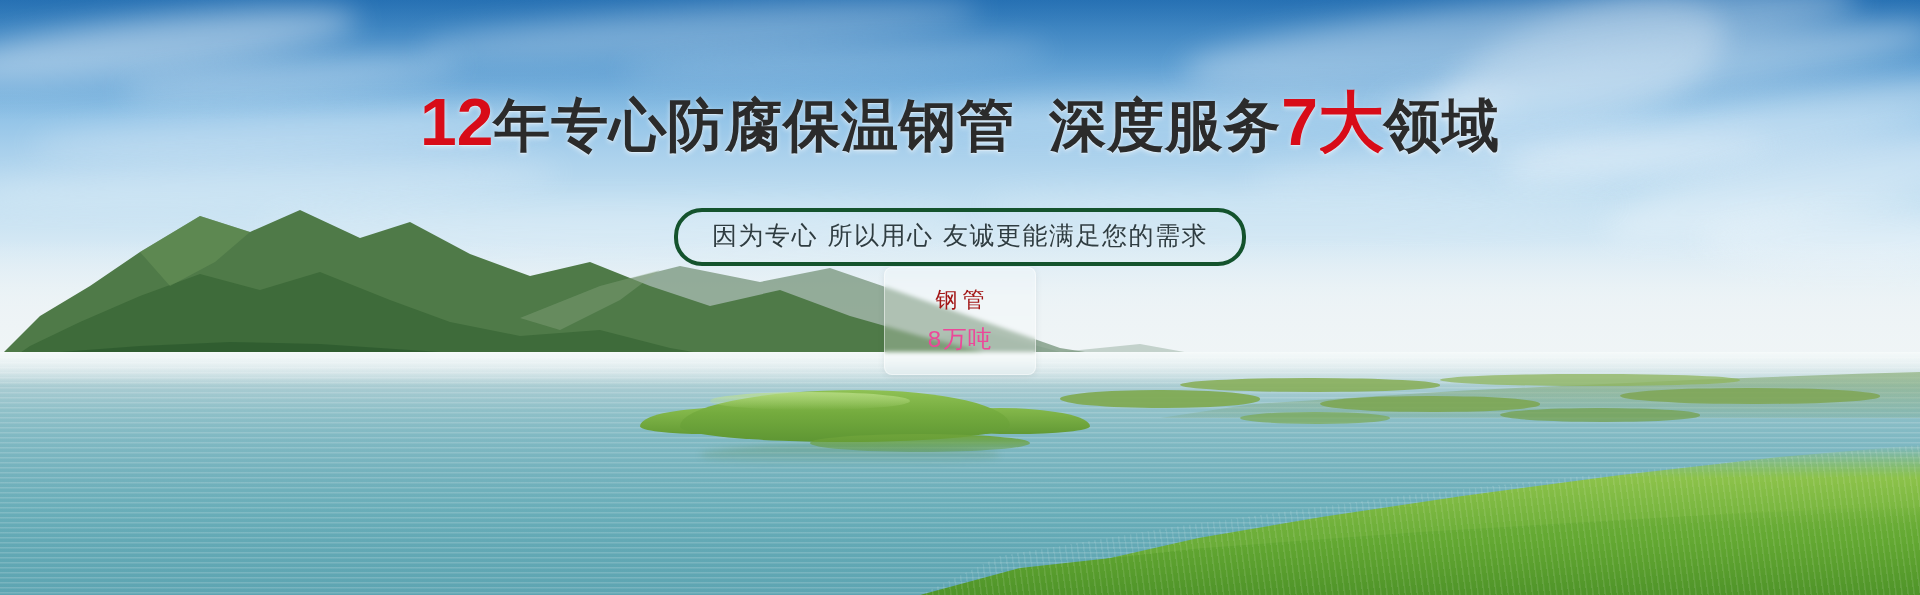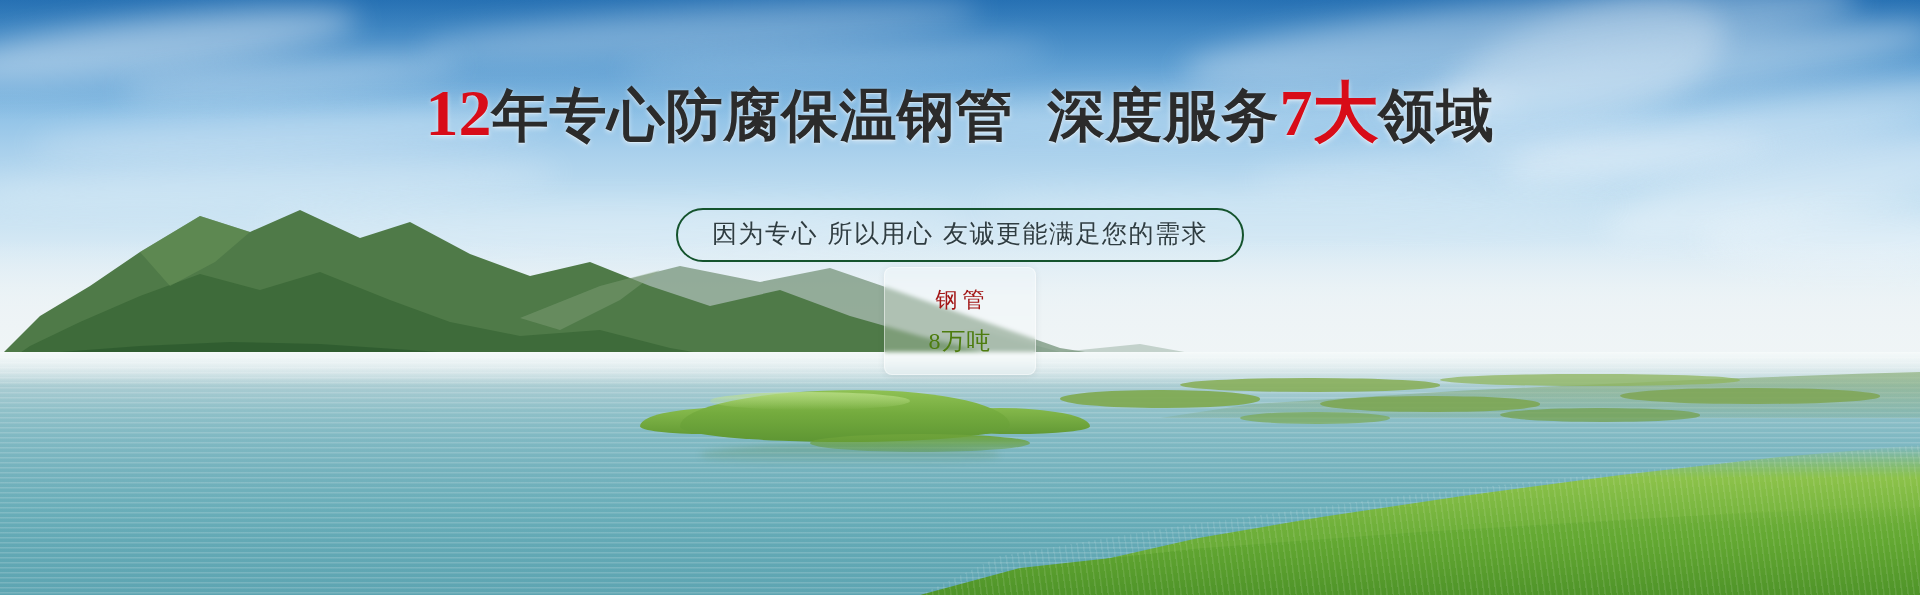--- a/index.html
+++ b/index.html
@@ -180,43 +180,43 @@
   
   .content {
     position:absolute; left:0; top:0; width:1920px; height:595px;
     z-index:40;
   }
 
   .headline {
     position:absolute; left:0; top:82px; width:1920px;
     text-align:center;
     white-space:nowrap;
-    font-family:Liberation Serif, serif;
+    font-family:Liberation Sans, sans-serif;
     font-weight:bold;
     font-size:57px;
-    line-height:62px;
+    line-height:80px;
     letter-spacing:1px;
     color:#2b2b2b;
     text-shadow:0 2px 5px rgba(255,255,255,.55), 0 1px 0 rgba(255,255,255,.35);
   }
   .headline .num {
     color:#d80c18;
     font-size:66px;
     letter-spacing:0;
   }
   .headline .gap { display:inline-block; width:34px; }
 
   .subtitle-wrap {
     position:absolute; left:0; top:208px; width:1920px;
     text-align:center;
   }
   .subtitle {
     display:inline-block;
     padding:9px 34px 11px;
-    border:2px solid #14532d;
+    border:4px solid #14532d;
     border-radius:28px;
     font-family:"DejaVu Sans","Liberation Sans",sans-serif;
     font-size:25px;
     line-height:30px;
     color:#2f3d42;
     letter-spacing:1.5px;
     white-space:nowrap;
     background:rgba(255,255,255,.06);
     text-shadow:0 1px 3px rgba(255,255,255,.5);
   }
@@ -244,24 +244,24 @@
     font-family:"DejaVu Sans","Liberation Sans",sans-serif;
     font-size:22px;
     line-height:26px;
     color:#a21616;
     letter-spacing:5px;
     text-indent:5px;
     font-weight:500;
     margin-bottom:14px;
   }
   .stat-value {
-    font-family:Liberation Serif, serif;
+    font-family:Liberation Mono, monospace;
     font-size:24px;
     line-height:28px;
-    color:#4d7c0f;
+    color:#ec4899;
     letter-spacing:1px;
     font-weight:500;
   }
   .stat-value sup {
     font-size:14px;
     vertical-align:super;
     line-height:0;
   }
 </style>
 </head>

